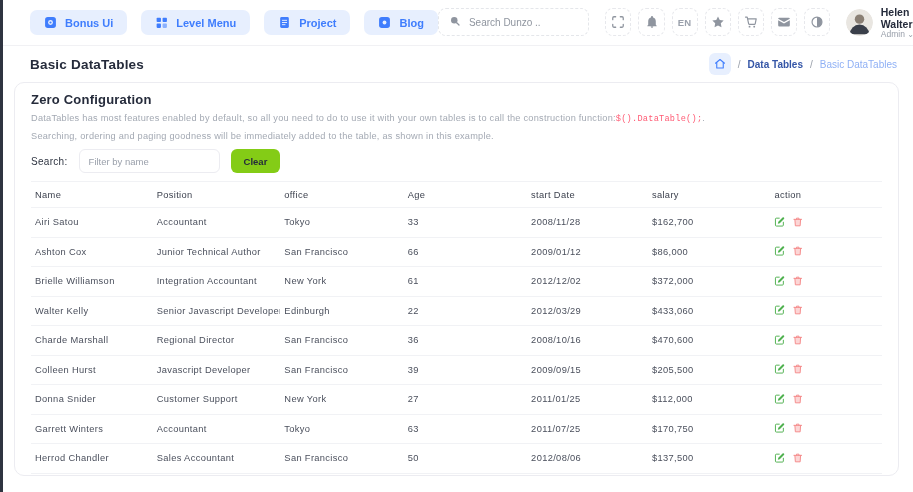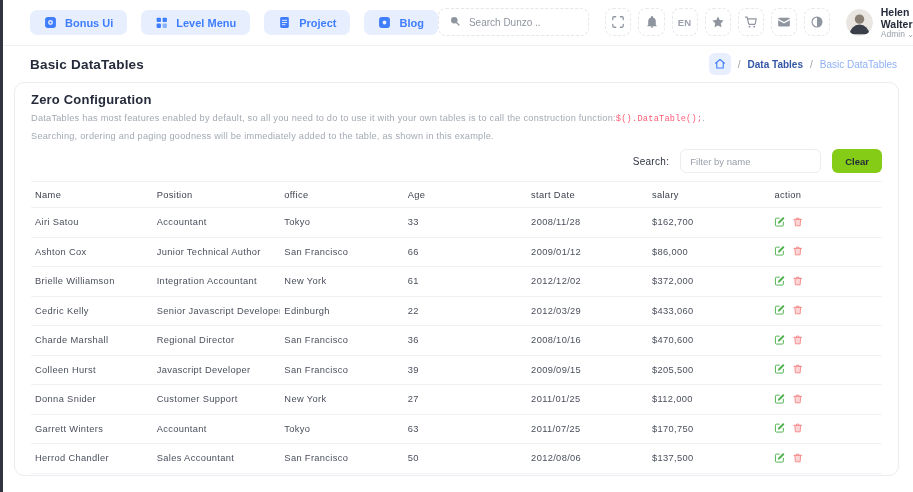--- a/index.html
+++ b/index.html
@@ -80,21 +80,21 @@
     border: 1px solid #ececf1; border-radius: 10px;
     padding: 9px 16px 4px;
     background: #fff;
     height: 394px;
     overflow: hidden;
   }
   .card-title { font-size: 13px; font-weight: bold; color: #252b3b; margin-bottom: 6px; letter-spacing:.2px; }
   .desc { font-size: 9.2px; color: #a3a9b3; letter-spacing: .25px; margin-bottom: 6px; line-height: 1.3; }
   .desc code { color: #ff5c75; font-family: "Liberation Mono", monospace; font-size: 8.6px; }
 
-  .filter-row { display: flex; justify-content: flex-end; align-items: center; gap: 11px; margin: 5px 0 8px; }
+  .filter-row { display: flex; align-items: center; gap: 11px; margin: 5px 0 8px; }
   .filter-label { font-size: 10px; color: #2f3542; letter-spacing:.3px; }
   .filter-input {
     width: 141px; height: 24px;
     border: 1px solid #ececf1; border-radius: 6px;
     padding: 0 9px; font-size: 9.5px; color: #555a66; outline: none; font-family: inherit;
   }
   .filter-input::placeholder { color: #9aa0ab; }
   .clear-btn {
     height: 24px; padding: 0 13px;
     background: #84cc16; color: #252b3b;
@@ -344,21 +344,21 @@
                 <svg viewBox="0 0 24 24" fill="none" stroke="currentColor" stroke-width="2" stroke-linecap="round" stroke-linejoin="round">
                   <path d="M4 7h16"></path>
                   <path d="M9.5 7V4.5h5V7"></path>
                   <path d="M6 7l1 13.5h10L18 7z" fill="currentColor" stroke="none" opacity=".35"></path>
                   <path d="M6 7l1 13.5h10L18 7"></path>
                 </svg>
               </span>
             </span></td>
         </tr>
         <tr>
-          <td>Cedric Kelly</td>
+          <td>Walter Kelly</td>
           <td>Senior Javascript Developer</td>
           <td>Edinburgh</td>
           <td>22</td>
           <td>2012/03/29</td>
           <td>$433,060</td>
           <td><span class="act">
               <span class="edit-ic">
                 <svg viewBox="0 0 24 24" fill="none" stroke="currentColor" stroke-width="2" stroke-linecap="round" stroke-linejoin="round">
                   <path d="M11 4.5H5a2 2 0 0 0-2 2V19a2 2 0 0 0 2 2h12.5a2 2 0 0 0 2-2v-6"></path>
                   <path d="M17.8 3.2a2.1 2.1 0 0 1 3 3L12 15l-4 1 1-4z" fill="currentColor" stroke="none"></path>

